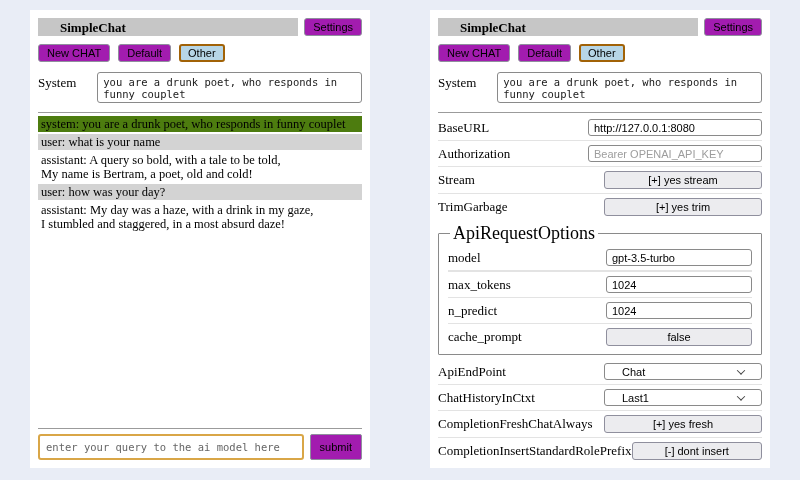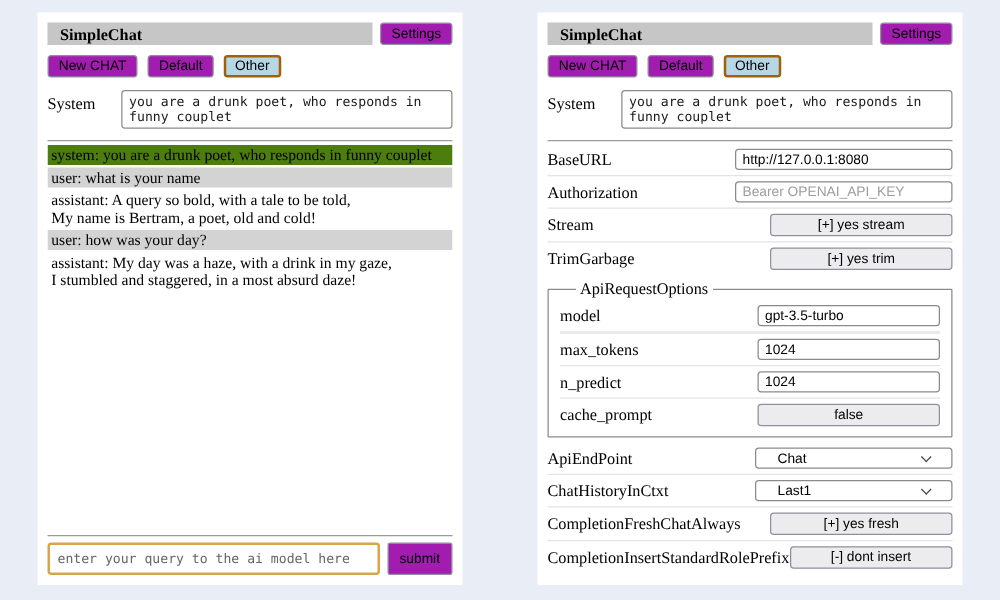--- a/index.html
+++ b/index.html
@@ -22,21 +22,21 @@
   }
   #left-panel  { left: 30px; }
   #right-panel { left: 430px; }
 
   .header-row { display: flex; gap: 6px; align-items: stretch; margin-top: 2px; }
   .title-bar {
     flex: 1;
     background: #c6c6c6;
     font-weight: bold;
     font-size: 13px;
-    padding: 2px 5px 1px 10px;
+    padding: 2px 5px 1px 22px;
     line-height: 15px;
   }
   .btn {
     font-family: "Liberation Sans", sans-serif;
     font-size: 11px;
     color: #000;
     background: #a21caf;
     border: 1px solid #8f8f9d;
     border-radius: 3px;
     padding: 1px 8px;
@@ -110,21 +110,21 @@
     border: 1px solid #8a8a8a;
     border-radius: 3px;
     font-family: "Liberation Sans", sans-serif;
     font-size: 11px;
     padding: 1px 5px;
     outline: none;
     color: #000;
   }
   .setting-input::placeholder { color: #9d9d9d; }
   .toggle-btn {
-    width: 146px;
+    width: 158px;
     background: #ececef;
     border: 1px solid #8f8f9d;
     border-radius: 3px;
     font-family: "Liberation Sans", sans-serif;
     font-size: 11px;
     text-align: center;
     padding: 2px 0;
     cursor: pointer;
   }
   .select-box {
@@ -148,21 +148,21 @@
     border-bottom: 1.2px solid #444;
     transform: rotate(45deg) translate(-1px, -1px);
     flex: none;
   }
   fieldset.options {
     border: 1px solid #8a8a8a;
     border-radius: 1px;
     margin: 3px 0 4px 0;
     padding: 1px 9px 4px 9px;
   }
-  fieldset.options legend { font-size: 13px; padding: 0 3px; margin-left: 13px; }
+  fieldset.options legend { font-size: 18px; padding: 0 3px; margin-left: 2px; }
   fieldset.options .setting-input,
   fieldset.options .toggle-btn { width: 146px; }
 </style>
 </head>
 <body>
 
 <div class="panel" id="left-panel">
   <div class="header-row">
     <div class="title-bar">SimpleChat</div>
     <button class="btn">Settings</button>

